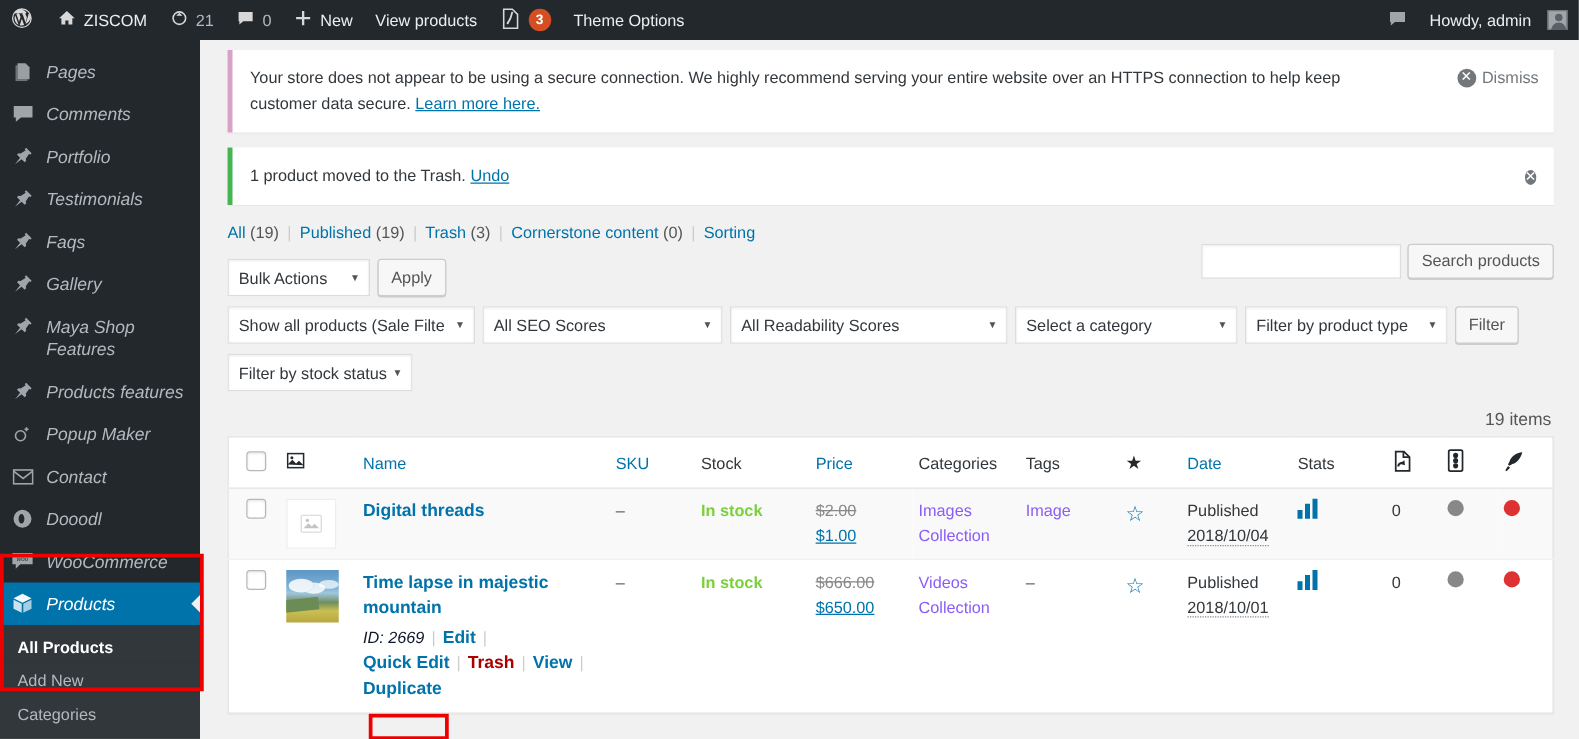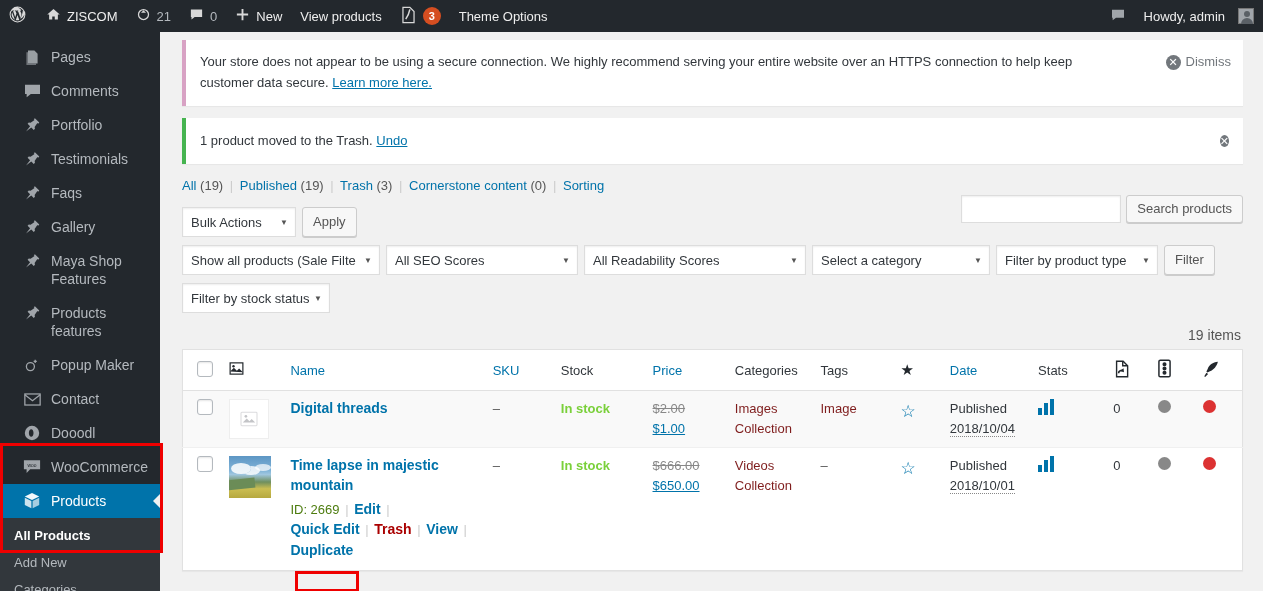--- a/index.html
+++ b/index.html
@@ -55,25 +55,26 @@
   
   #sidebar {
     position: absolute; top: 32px; left: 0;
     width: 160px; height: 559px;
     background: #23282d;
     overflow: hidden;
     z-index: 40;
   }
   .menu-item {
     display: flex; align-items: flex-start; gap: 9px;
-    padding: 8px 0 8px 22px;
+    padding: 8px 0 8px 8px;
     color: #b4b9be;
     font-size: 14px; line-height: 18px;
     cursor: pointer;
     position: relative;
+    font-style: italic;
   }
   .menu-item.active {
     background: #0073aa; color: #fff; font-weight: 400;
   }
   .menu-item.active .mi-icon { color: #fff; }
   .menu-item.active::after {
     content:""; position:absolute; right:-1px; top:50%;
     transform: translateY(-50%);
     border: 8px solid transparent; border-right-color: #f1f1f1;
   }
@@ -235,26 +236,26 @@
     transform: rotate(-6deg);
   }
   .pname a {
     color: #0073aa; font-weight: bold; font-size: 14px;
     text-decoration: none; line-height:1.4; display:inline-block;
   }
   .row-actions { color:#555; font-size:13px; margin-top: 4px; line-height:1.6; }
   .row-actions a { color:#0073aa; text-decoration:none; }
   .row-actions a.trash { color:#a00; }
   .row-actions .bar { color:#ccc; padding: 0 2px; }
-  .row-actions .idtxt { color:#4d7c0f; }
+  .row-actions .idtxt { color:#0f172a;font-style:italic; }
   .instock { color: #7ad03a; font-weight: bold; }
   .dash { color: #555; }
   .price del { color:#888; text-decoration: line-through; display:block; }
   .price ins { color:#0073aa; text-decoration: underline; display:block; }
-  .cat a, .tag a { color:#7f1d1d; text-decoration:none; }
+  .cat a, .tag a { color:#8b5cf6; text-decoration:none; }
   .star-empty { color:#0073aa; font-size:17px; cursor:pointer; }
   .star-full { color:#23282d; font-size:15px; }
   .date-cell { color:#32373c; line-height: 1.5; }
   .date-cell .dt { border-bottom: 1px dotted #888; display:inline; }
   .stats-bars { display:flex; align-items:flex-end; gap:2px; height:16px; cursor:pointer; }
   .stats-bars i { display:block; width:4px; background:#0073aa; }
   .dot { width:13px; height:13px; border-radius:50%; display:inline-block; }
   .dot.gray { background:#888; }
   .dot.red  { background:#dc3232; }
   .linknum { color:#32373c; }

